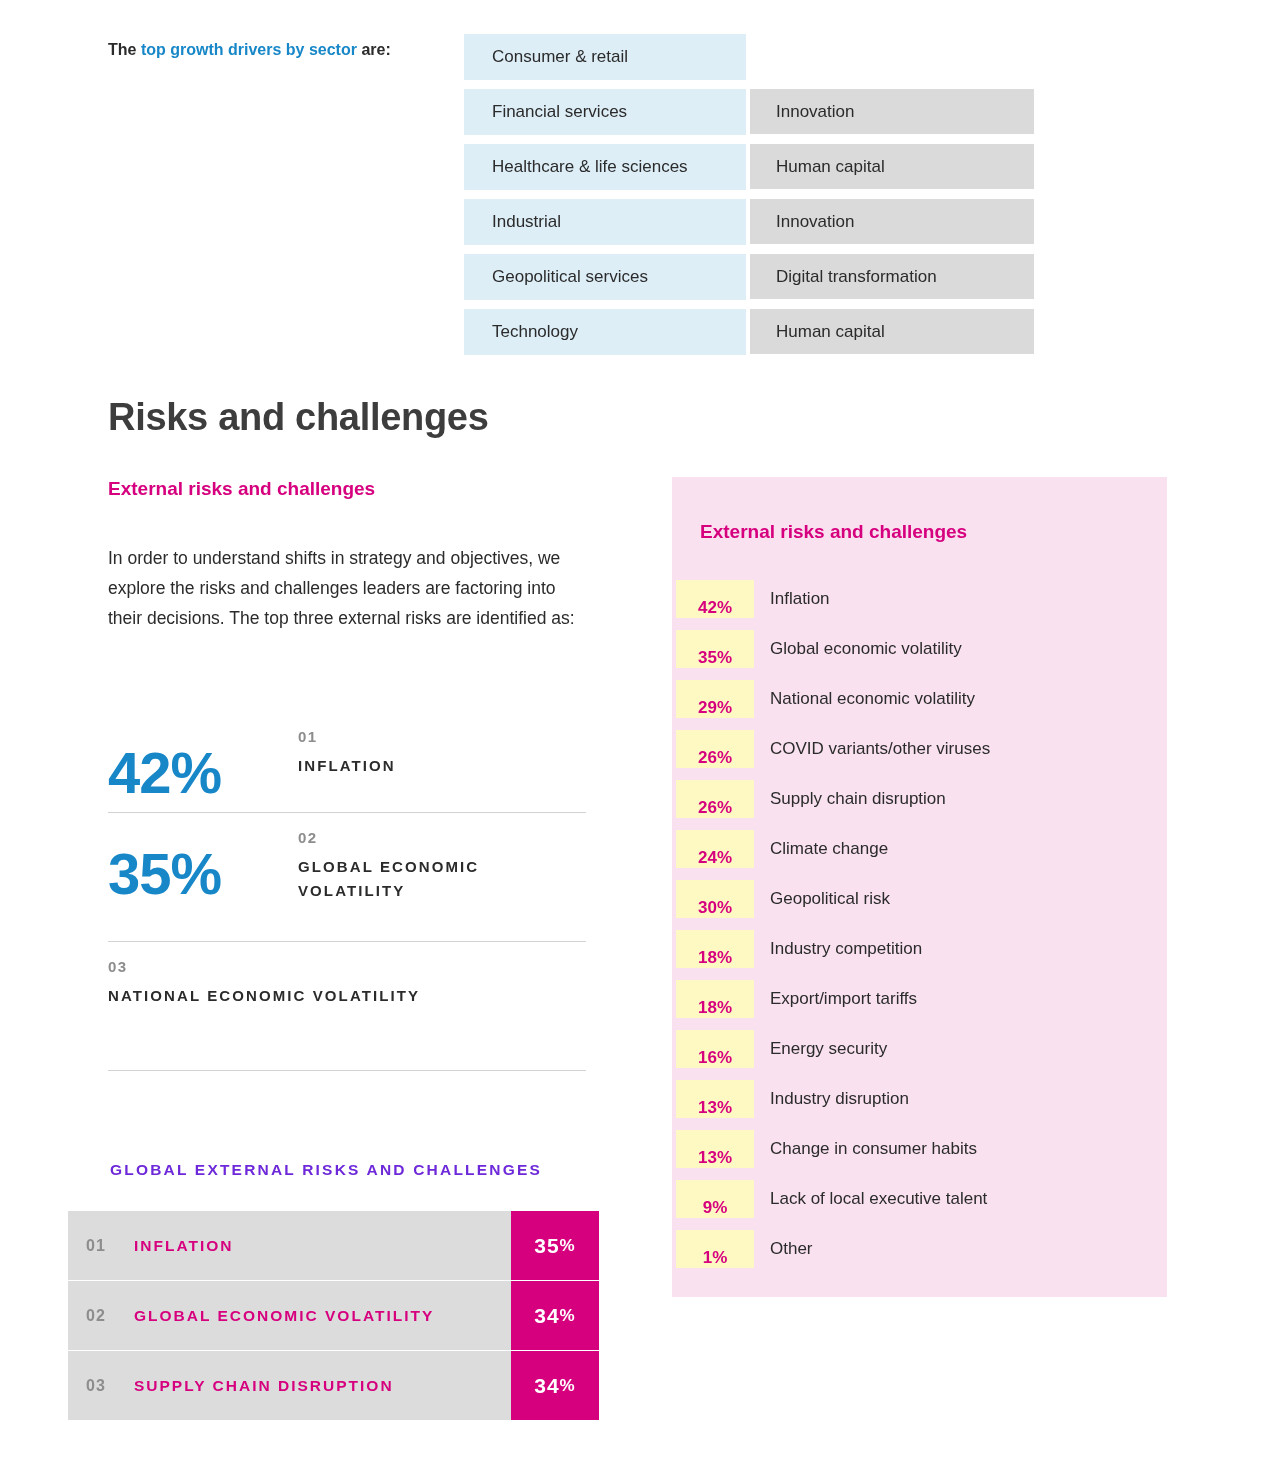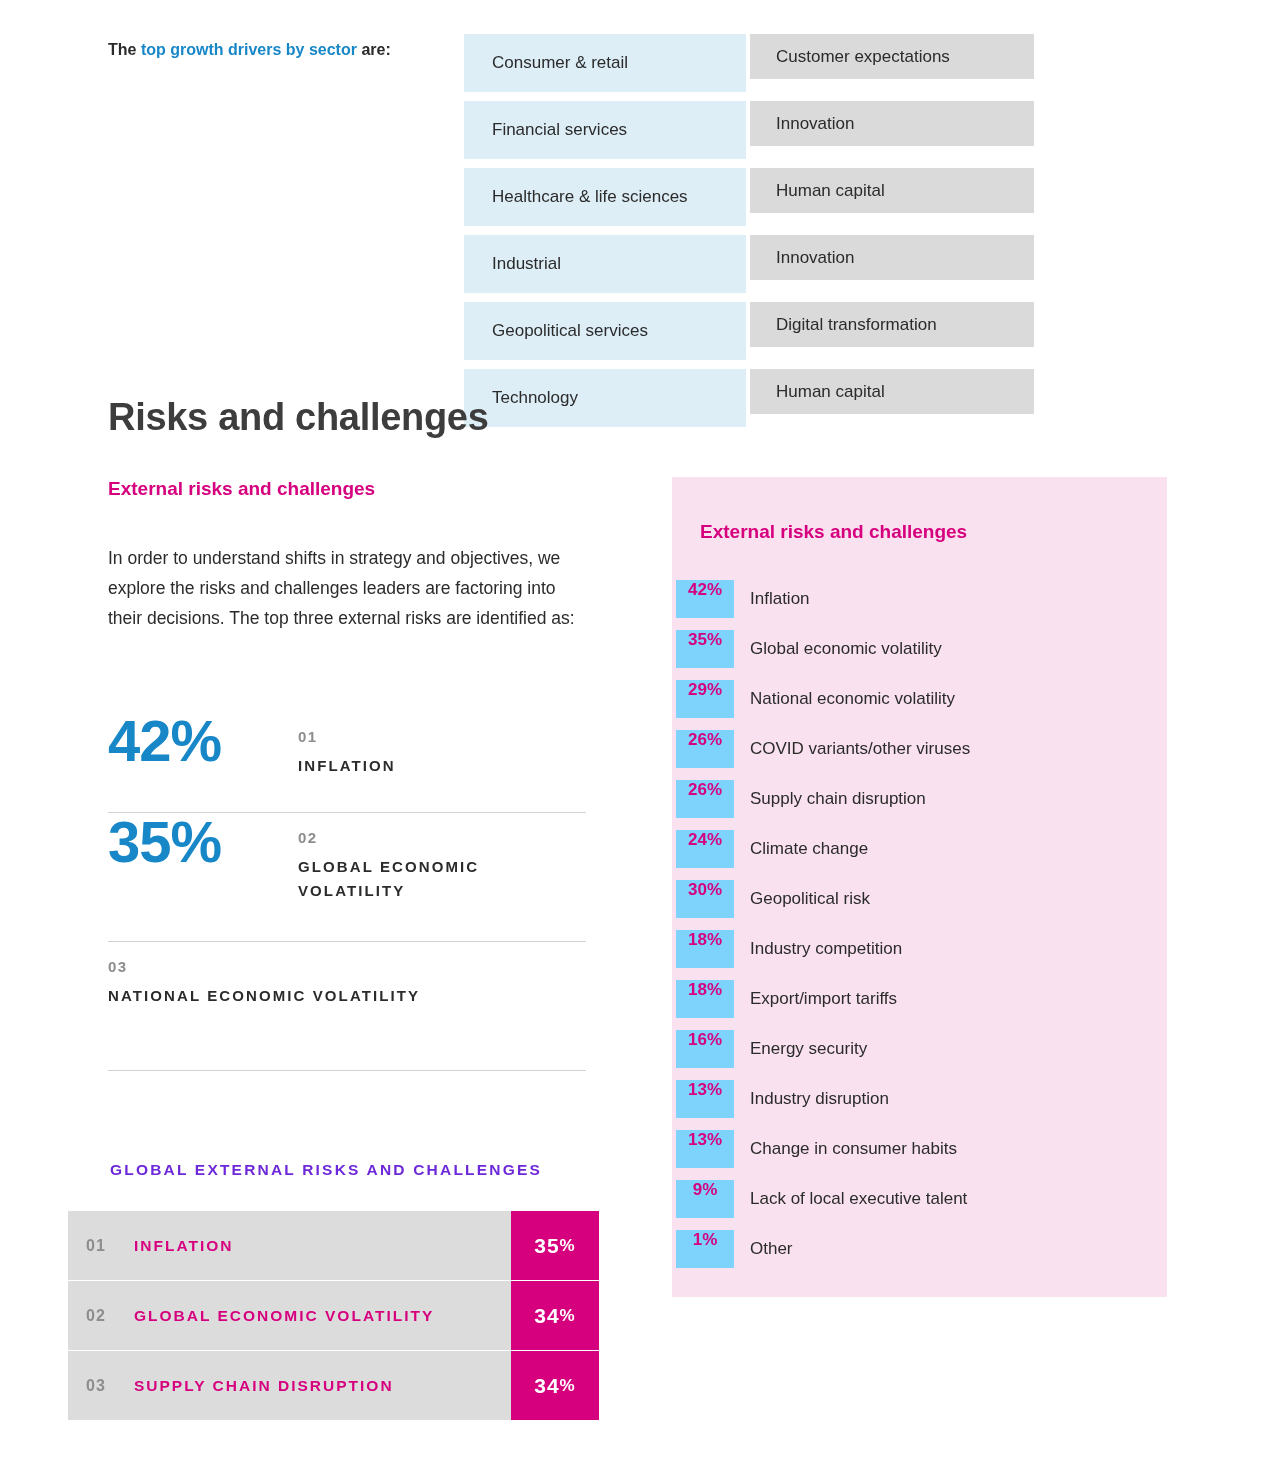--- a/index.html
+++ b/index.html
@@ -17,21 +17,21 @@
     position:absolute;left:108px;top:34px;width:300px;
     font-size:16px;font-weight:bold;line-height:32px;color:#2b2b2b;
   }
   .drivers-intro .hl{color:#1787c8;}
 
   .drivers-table{
     position:absolute;left:464px;top:34px;width:570px;
   }
   .drv-row{display:flex;gap:4px;margin-bottom:9px;}
   .drv-sector{
-    width:282px;height:58px;background:#ddeef7;
+    width:282px;height:46px;background:#ddeef7;
     display:flex;align-items:center;
     padding-left:28px;box-sizing:border-box;
     font-size:17px;color:#2b2b2b;
   }
   .drv-driver{
     width:284px;height:45px;background:#dadada;
     display:flex;align-items:center;
     padding-left:26px;box-sizing:border-box;
     font-size:17px;color:#2b2b2b;
   }
@@ -48,21 +48,21 @@
   .body-copy{
     position:absolute;left:108px;top:543px;width:470px;
     font-size:17.5px;line-height:30px;color:#2b2b2b;
   }
 
   
   .stats{position:absolute;left:108px;top:712px;width:478px;}
   .stat{display:flex;align-items:flex-start;position:relative;}
   .stat-pct{
     font-size:58px;font-weight:bold;color:#1787c8;
-    line-height:1;width:190px;flex:none;letter-spacing:-1px;
+    line-height:1;width:190px;flex:none;letter-spacing:-1px;margin-top:32px;
   }
   .stat-meta{padding-top:16px;}
   .stat-num{
     font-size:15px;font-weight:bold;color:#8d8d8d;
     letter-spacing:1.5px;margin-bottom:9px;
   }
   .stat-label{
     font-size:15px;font-weight:bold;color:#2b2b2b;
     letter-spacing:2.1px;line-height:24px;
   }
@@ -103,40 +103,39 @@
     position:absolute;left:672px;top:477px;width:495px;height:820px;
     background:#f9e1ef;
   }
   .pp-title{
     position:absolute;left:700px;top:521px;
     font-size:19px;font-weight:bold;color:#d6007f;
   }
   .pp-list{position:absolute;left:676px;top:580px;width:487px;}
   .pp-row{display:flex;align-items:center;height:38px;margin-bottom:12px;}
   .pp-badge{
-    width:58px;height:38px;background:#7dd3fc;flex:none;
-    display:flex;align-items:flex-start;justify-content:center;
+    width:78px;height:38px;background:#fef9c3;flex:none;
+    display:flex;align-items:flex-end;justify-content:center;
     font-size:17px;font-weight:bold;color:#d6007f;
   }
   .pp-badge .pc{font-weight:bold;}
   .pp-text{
     margin-left:16px;font-size:17px;color:#2b2b2b;
   }
 </style>
 </head>
 <body>
 
 <div class="drivers-intro">
   <span>The </span><span class="hl">top growth drivers by sector</span><span> are:</span>
 </div>
 
 <div class="drivers-table" id="drivers-table">
     <div class="drv-row">
       <div class="drv-sector">Consumer &amp; retail</div>
-      <div class="drv-driver">Customer expectations</div>
     </div>
     <div class="drv-row">
       <div class="drv-sector">Financial services</div>
       <div class="drv-driver">Innovation</div>
     </div>
     <div class="drv-row">
       <div class="drv-sector">Healthcare &amp; life sciences</div>
       <div class="drv-driver">Human capital</div>
     </div>
     <div class="drv-row">

